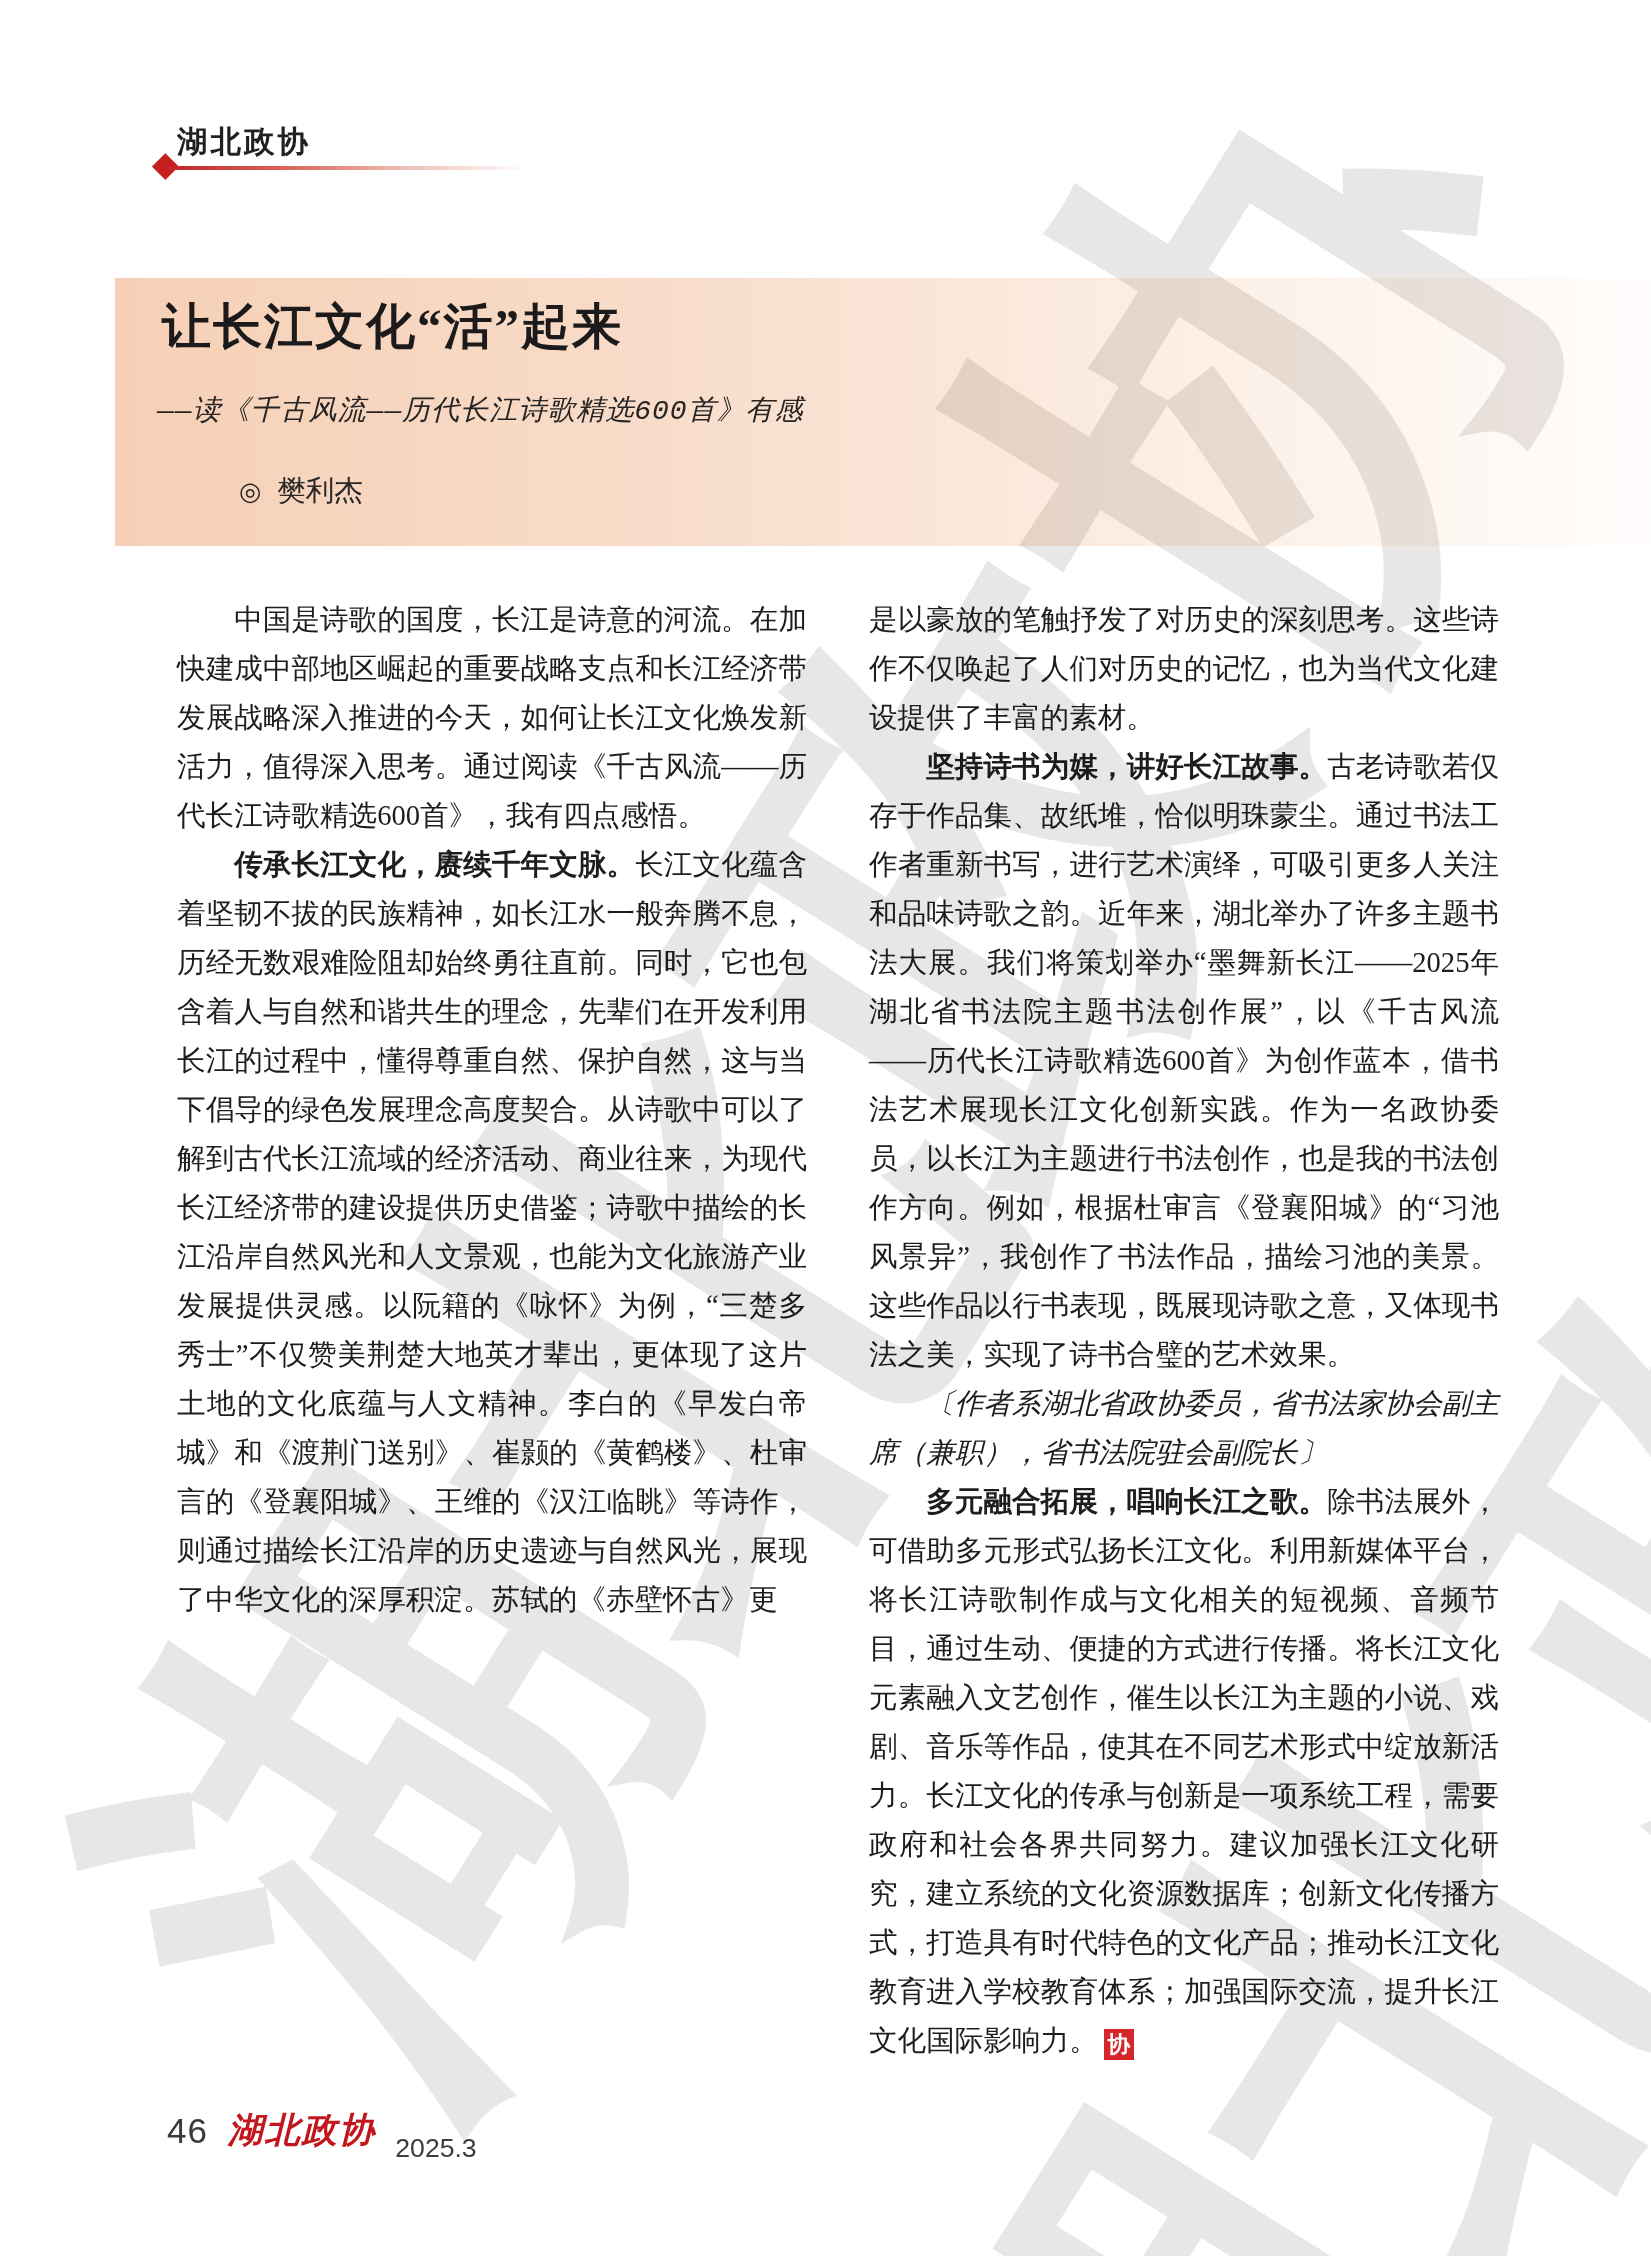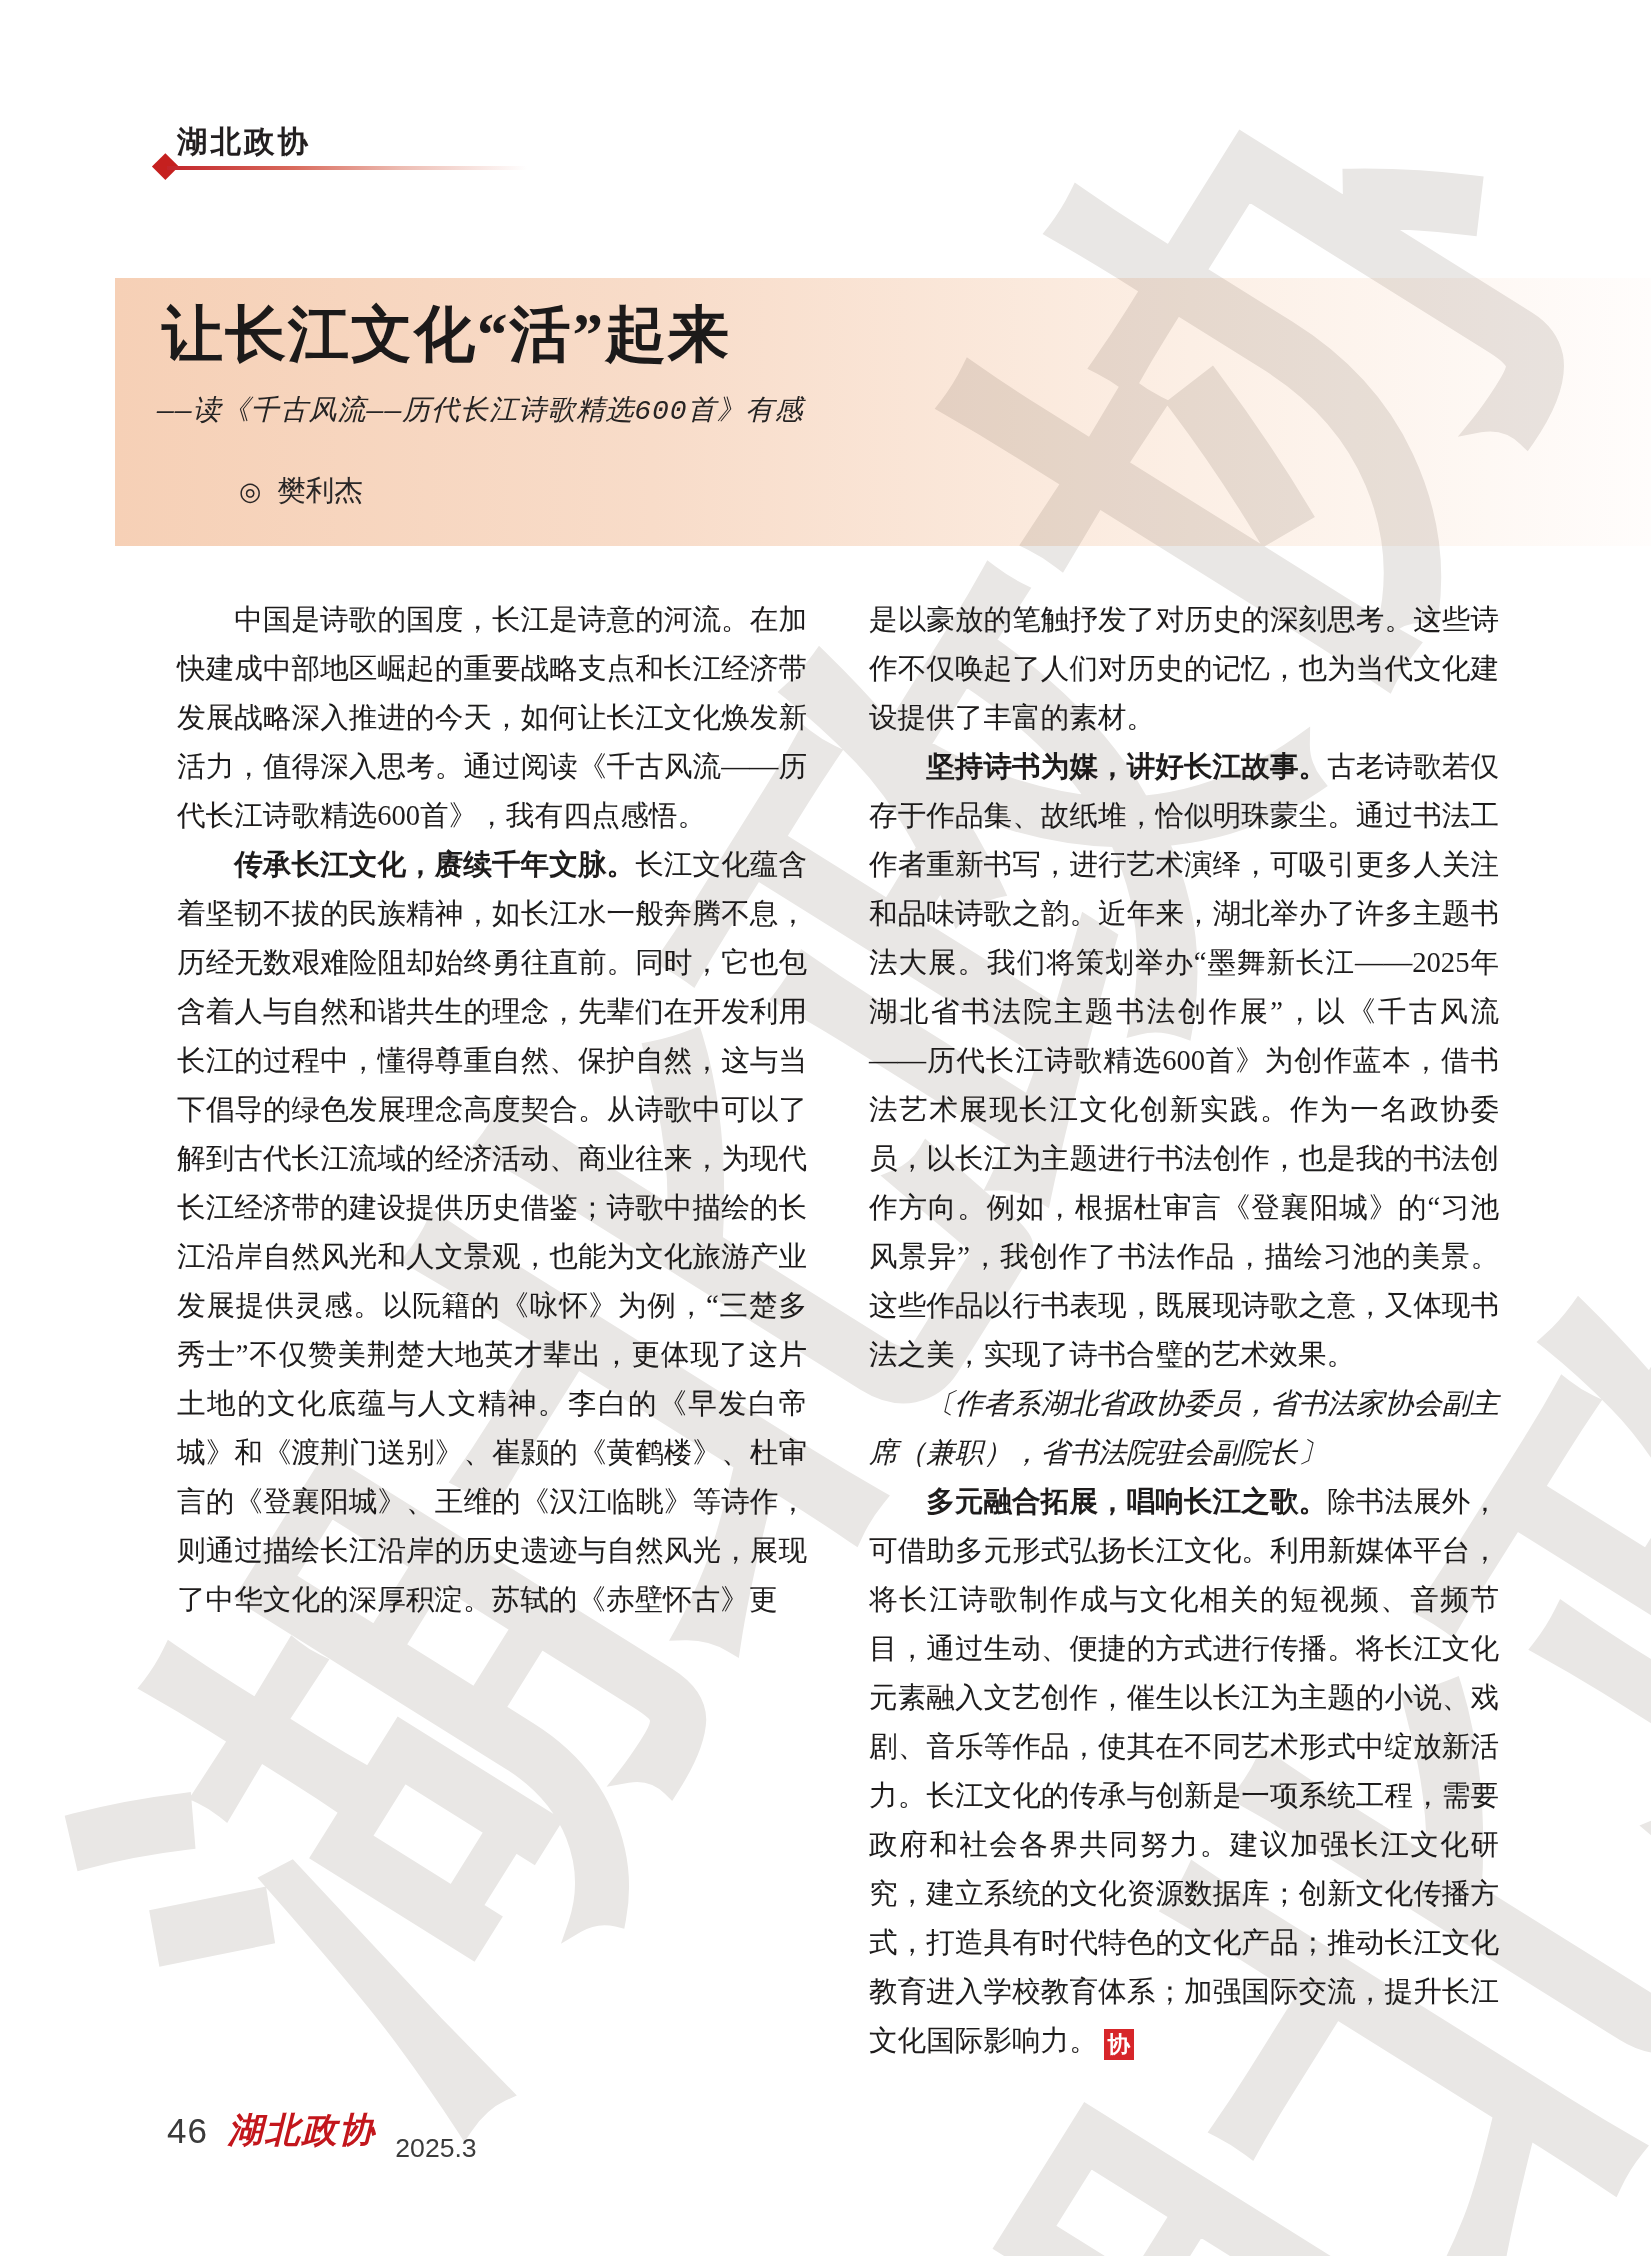--- a/index.html
+++ b/index.html
@@ -33,21 +33,21 @@
     position:absolute;left:167px;top:166px;width:360px;height:3.9px;
     background:linear-gradient(to right,#c2242a 0%,#d96a5c 35%,#edbcb2 65%,rgba(247,233,228,0) 100%);
   }
   
   .title-banner{
     position:absolute;left:115px;top:278px;right:0;height:268px;
     background:linear-gradient(to right,#f6d0b6 0%,#f8dcc9 35%,#fcefe5 70%,#fffdfc 100%);
   }
   .article-title{
     position:absolute;left:47px;top:15.8px;
-    font-size:61px;font-weight:900;letter-spacing:2px;color:#1c1a1a;
+    font-size:49px;font-weight:900;letter-spacing:2px;color:#1c1a1a;
     font-family:"Liberation Serif","DejaVu Serif",serif;
     white-space:nowrap;
   }
   .article-subtitle{
     position:absolute;left:42px;top:113px;
     font-size:28px;font-style:italic;color:#262424;
     font-family:Liberation Mono, monospace;
     white-space:nowrap;letter-spacing:1px;
   }
   .author-line{

